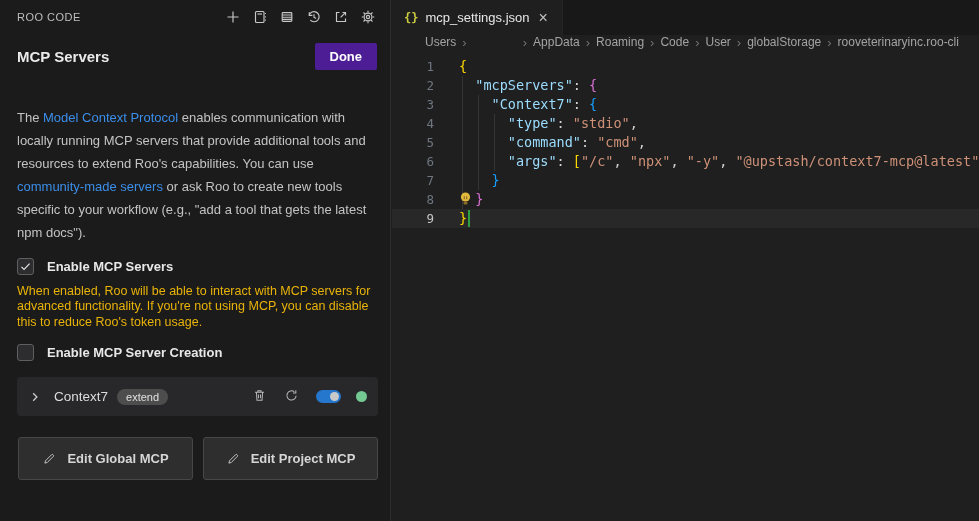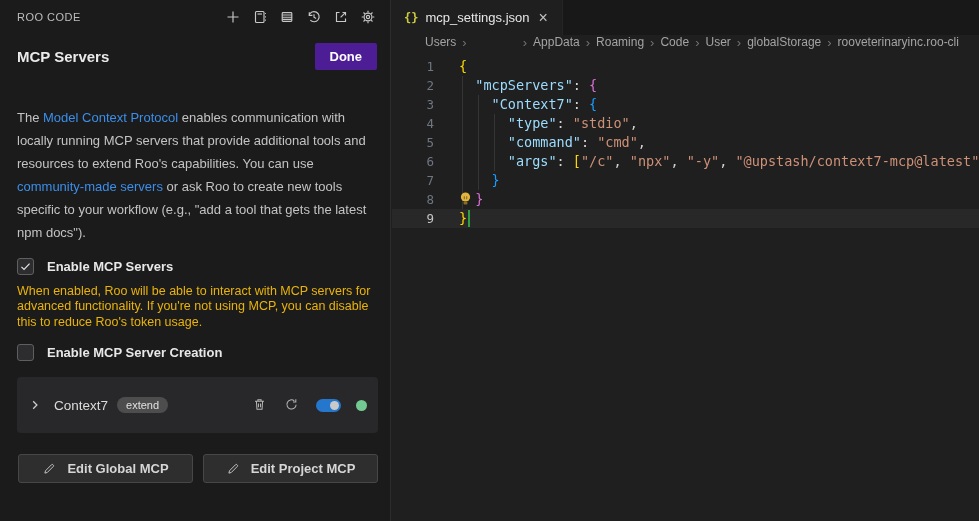--- a/index.html
+++ b/index.html
@@ -30,39 +30,39 @@
   .setting { margin:14px 12px 0 17px; }
   .setting + .setting { margin-top:14px; }
   .setting-head { display:flex; align-items:center; gap:13px; cursor:pointer; }
   .checkbox { width:17px; height:17px; background:#2d2d30; border:1px solid #5f5f5f;
     border-radius:3px; flex:none; display:flex; align-items:center; justify-content:center; }
   .checkbox svg { display:none; stroke:#e8e8e8; fill:none; stroke-width:1.4; }
   .checkbox.checked svg { display:block; }
   .setting-label { font-size:13px; font-weight:bold; color:#e8e8e8; }
   .setting-desc { margin-top:9px; font-size:12.5px; line-height:15.4px; color:#eab308; }
 
-  .server-card { margin:16px 12px 0 17px; height:56px; background:#28282a;
+  .server-card { margin:16px 12px 0 17px; height:39px; background:#28282a;
     border-radius:4px; display:flex; align-items:center; padding:0 11px 0 10px; }
   .chev { width:16px; height:16px; cursor:pointer; }
   .chev svg { stroke:#cccccc; fill:none; stroke-width:1.3; }
   .server-name { margin-left:11px; font-size:13.5px; color:#dcdcdc; }
   .scope-badge { margin-left:9px; background:#4d4d4d; color:#e0e0e0; font-size:11px;
     padding:2px 9px; border-radius:9px; }
   .card-actions { margin-left:auto; display:flex; align-items:center; gap:15px; }
   .card-actions .ico { width:17px; height:17px; cursor:pointer; }
   .card-actions .ico svg { stroke:#b5b5b5; fill:none; stroke-width:1.1; }
   .toggle { width:25px; height:13px; border-radius:7px; background:#555;
     position:relative; cursor:pointer; }
   .toggle.on { background:#2577ce; }
   .toggle::after { content:""; position:absolute; right:2px; top:2px; width:9px;
     height:9px; border-radius:50%; background:#c9c9c9; }
   .status-dot { width:11px; height:11px; border-radius:50%; background:#73c991; }
 
   .footer-buttons { display:flex; gap:10px; margin:21px 12px 0 18px; }
-  .edit-btn { flex:1; height:29px; background:#2e2e2e; border:1px solid #474747;
+  .edit-btn { flex:1; height:43px; background:#2e2e2e; border:1px solid #474747;
     border-radius:3px; color:#d6d6d6; font-size:13px; font-weight:bold;
     display:flex; align-items:center; justify-content:center; gap:11px; cursor:pointer;
     font-family:"Liberation Sans",sans-serif; }
   .edit-btn svg { stroke:#c8c8c8; fill:none; stroke-width:1.1; }
 
   
   .editor { position:absolute; left:392px; top:0; width:587px; height:521px;
     background:#1f1f1f; }
   .tabbar { height:35px; background:#181818; display:flex; }
   .tab { display:flex; align-items:center; gap:7px; background:#1f1f1f;

